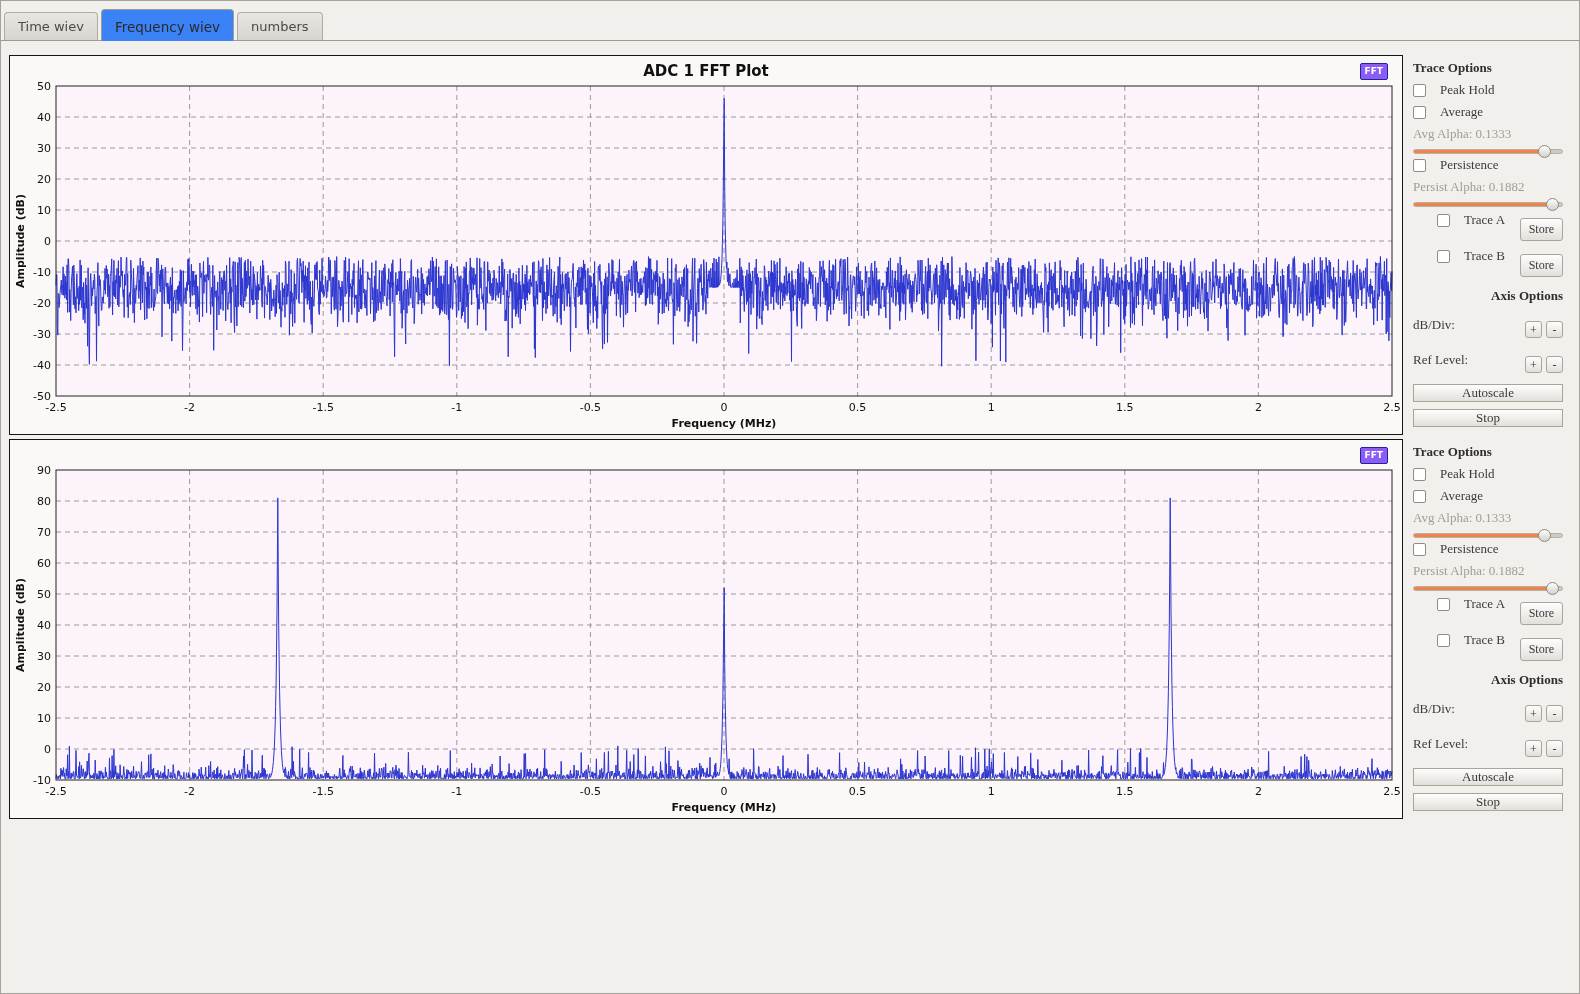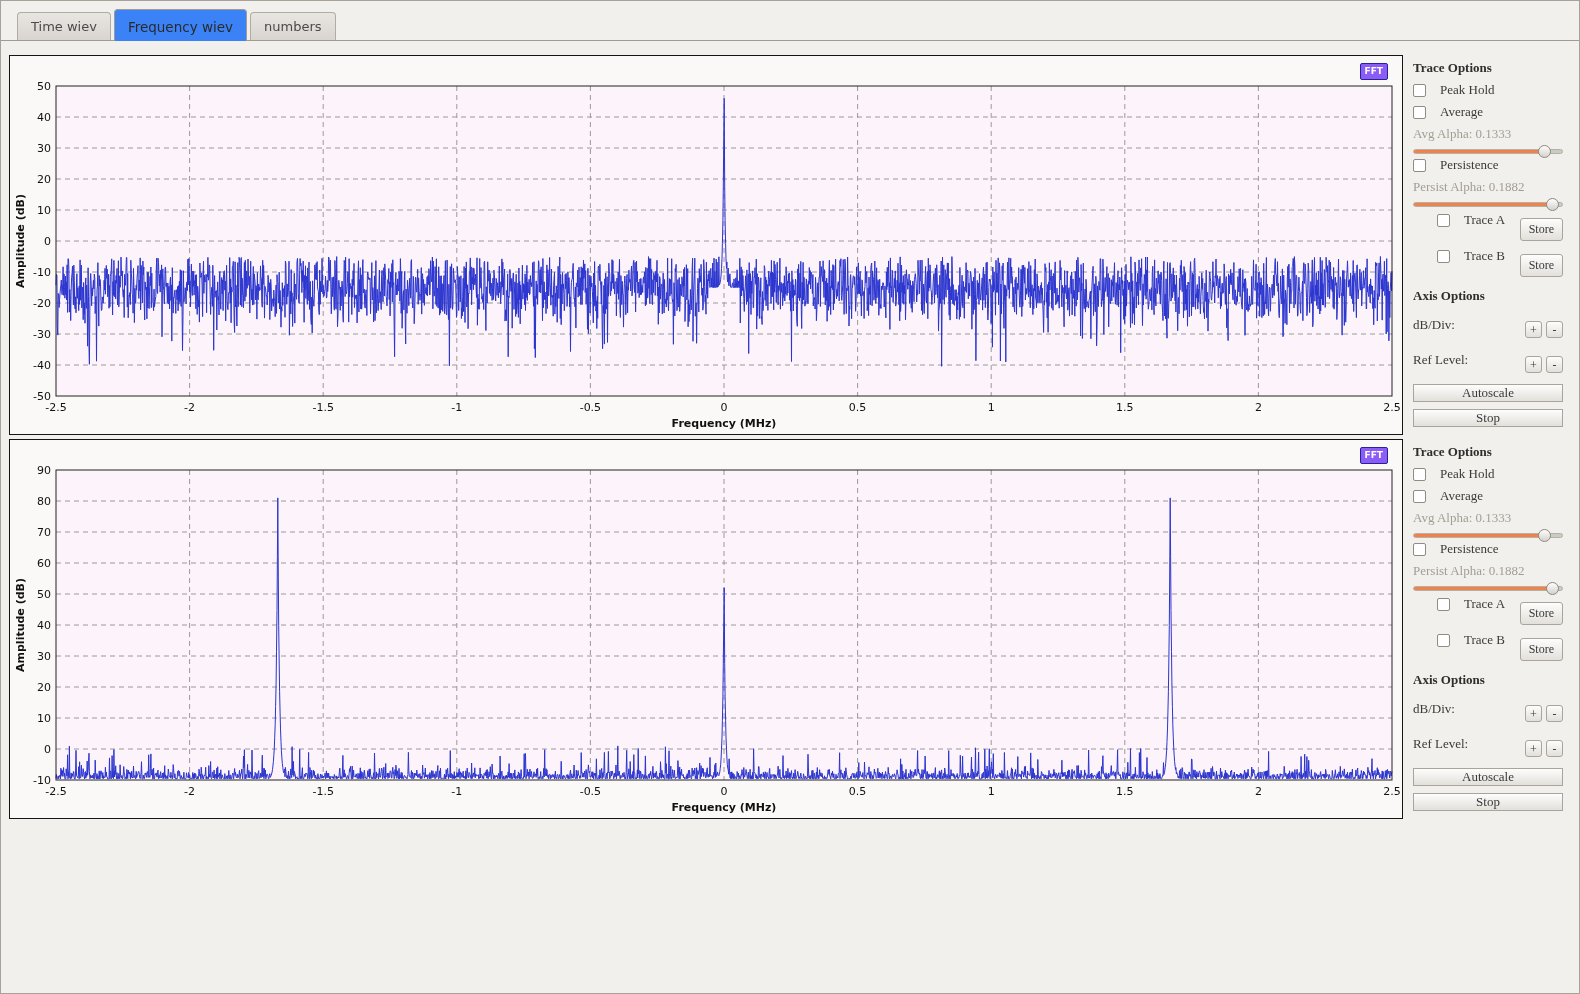--- a/index.html
+++ b/index.html
@@ -4,21 +4,21 @@
 <style>
   * { margin:0; padding:0; box-sizing:border-box; }
   html,body { width:1580px; height:994px; }
   body {
     font-family:"DejaVu Sans","Liberation Sans",sans-serif;
     font-size:13px; color:#3a3a3a;
     background:#f2f0ed; overflow:hidden;
     border:1px solid #a6a19a;
   }
   .tabbar {
-    padding:8px 2px 0 16px;
+    padding:8px 2px 0 3px;
     border-bottom:1px solid #9f9a92;
     display:flex; align-items:flex-end;
   }
   .tab {
     padding:6px 13px; margin-right:3px;
     background:linear-gradient(#e9e6e2,#d8d4cf);
     border:1px solid #b0aba3; border-bottom:none;
     border-radius:4px 4px 0 0;
     color:#4a4a4a; position:relative; cursor:default; white-space:nowrap;
   }
@@ -42,21 +42,21 @@
     padding:3px 4px; border:1px solid #24249a; border-radius:2px; line-height:1;
   }
   .svg-wrap { position:absolute; left:2px; right:2px; top:24px; bottom:2px; }
   .svg-wrap svg { display:block; }
 
   .side-panel {
     width:168px; height:380px; padding:5px 8px 8px 10px;
     display:flex; flex-direction:column;font-family:Liberation Serif, serif;
   }
   .panel-title { font-weight:bold; font-size:13px; color:#2e2e2e; margin-bottom:3px; }
-  .panel-title.axis { margin-top:9px; }
+  .panel-title.axis { margin-top:9px;text-align:right; }
   .check-row { display:flex; align-items:center; gap:14px; margin:3px 0; color:#3a3a3a; }
   .checkbox {
     width:13px; height:13px; background:#fff;
     border:1px solid #908b83; border-radius:2px; flex:none;
   }
   .dim-label { color:#a39d93; margin:3px 0 2px; }
   .slider { position:relative; height:15px; margin:0 0 5px; }
   .slider-track {
     position:absolute; left:0; right:0; top:5px; height:5px;
     background:#cdc9c3; border:1px solid #b5b1aa; border-radius:3px;
@@ -86,20 +86,21 @@
 <div class="tabbar">
   <div class="tab"><span>Time wiev</span></div>
   <div class="tab active"><span>Frequency wiev</span></div>
   <div class="tab"><span>numbers</span></div>
 </div>
 
 <div class="content">
 
   <div class="row">
     <div class="plot-frame">
+      <div class="plot-title">ADC 1 FFT Plot</div>
       <div class="fft-badge">FFT</div>
       <div class="svg-wrap">
         <svg class="fft-svg" width="1388" height="352">
             <rect x="44" y="6" width="1336" height="310" fill="#fdf3fa"></rect>
             <line x1="177.6" y1="6" x2="177.6" y2="316" stroke="#9a9a9a" stroke-width="1" stroke-dasharray="5,4"></line>
             <line x1="311.2" y1="6" x2="311.2" y2="316" stroke="#9a9a9a" stroke-width="1" stroke-dasharray="5,4"></line>
             <line x1="444.8" y1="6" x2="444.8" y2="316" stroke="#9a9a9a" stroke-width="1" stroke-dasharray="5,4"></line>
             <line x1="578.4" y1="6" x2="578.4" y2="316" stroke="#9a9a9a" stroke-width="1" stroke-dasharray="5,4"></line>
             <line x1="712" y1="6" x2="712" y2="316" stroke="#9a9a9a" stroke-width="1" stroke-dasharray="5,4"></line>
             <line x1="845.6" y1="6" x2="845.6" y2="316" stroke="#9a9a9a" stroke-width="1" stroke-dasharray="5,4"></line>

